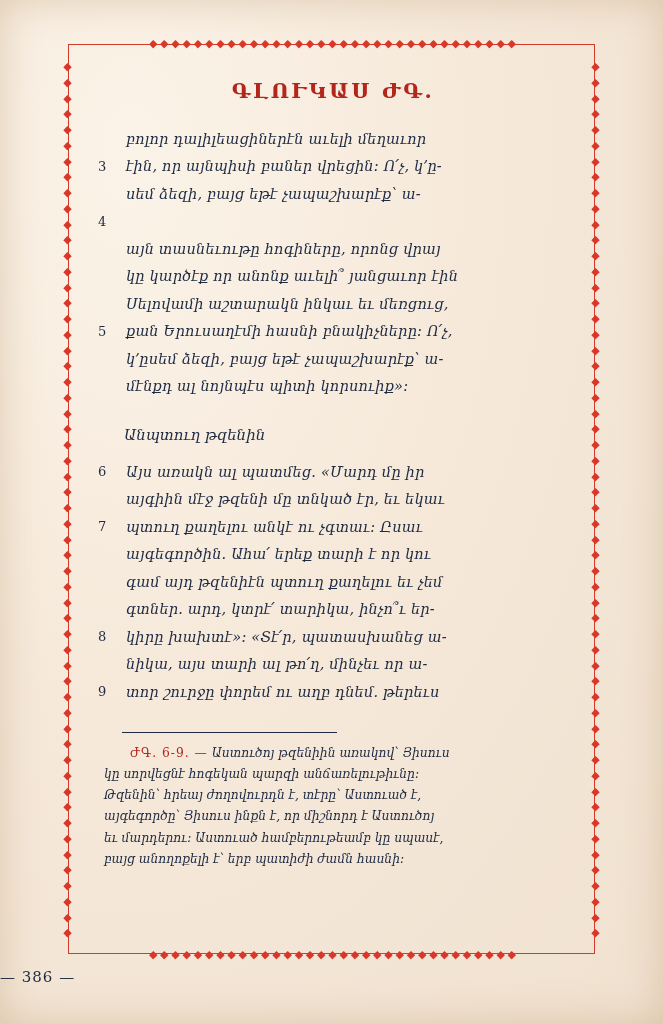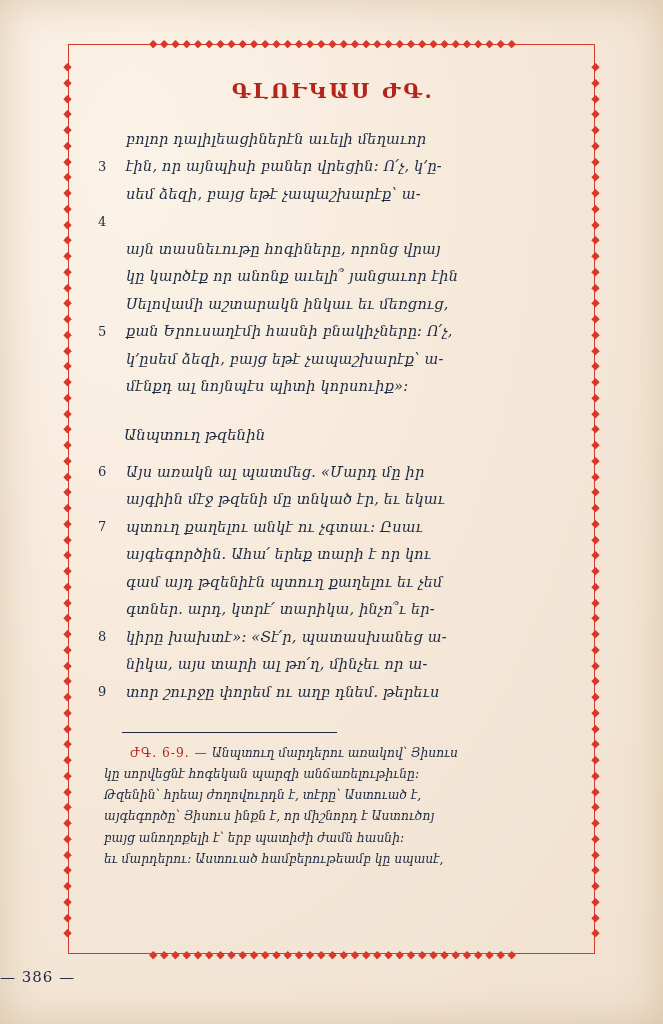--- a/index.html
+++ b/index.html
@@ -232,26 +232,26 @@
         <span class="vnum">9</span>
         <span class="ltext">տոր շուրջը փորեմ ու աղբ դնեմ. թերեւս</span>
       </div>
     </div>
 
     <div class="rule"></div>
 
     <div class="note">
       <div class="note-line first">
         <span class="note-ref">ԺԳ. 6-9. —</span>
-        <span>Անպտուղ մարդերու առակով՝ Յիսուս</span>
+        <span>Աստուծոյ թզենիին առակով՝ Յիսուս</span>
       </div>
       <div class="note-line">կը սորվեցնէ հոգեկան պարզի անճառելութիւնը։</div>
       <div class="note-line">Թզենին՝ հրեայ ժողովուրդն է, տէրը՝ Աստուած է,</div>
       <div class="note-line">այգեգործը՝ Յիսուս ինքն է, որ միշնորդ է Աստուծոյ</div>
+      <div class="note-line">եւ մարդերու։ Աստուած համբերութեամբ կը սպասէ,</div>
       <div class="note-line">բայց անողոքելի է՝ երբ պատիժի ժամն հասնի։</div>
-      <div class="note-line">եւ մարդերու։ Աստուած համբերութեամբ կը սպասէ,</div>
     </div>
 
   </div>
 
   <div class="pagenum">— 386 —</div>
 
 </div>
 
 </body></html>

